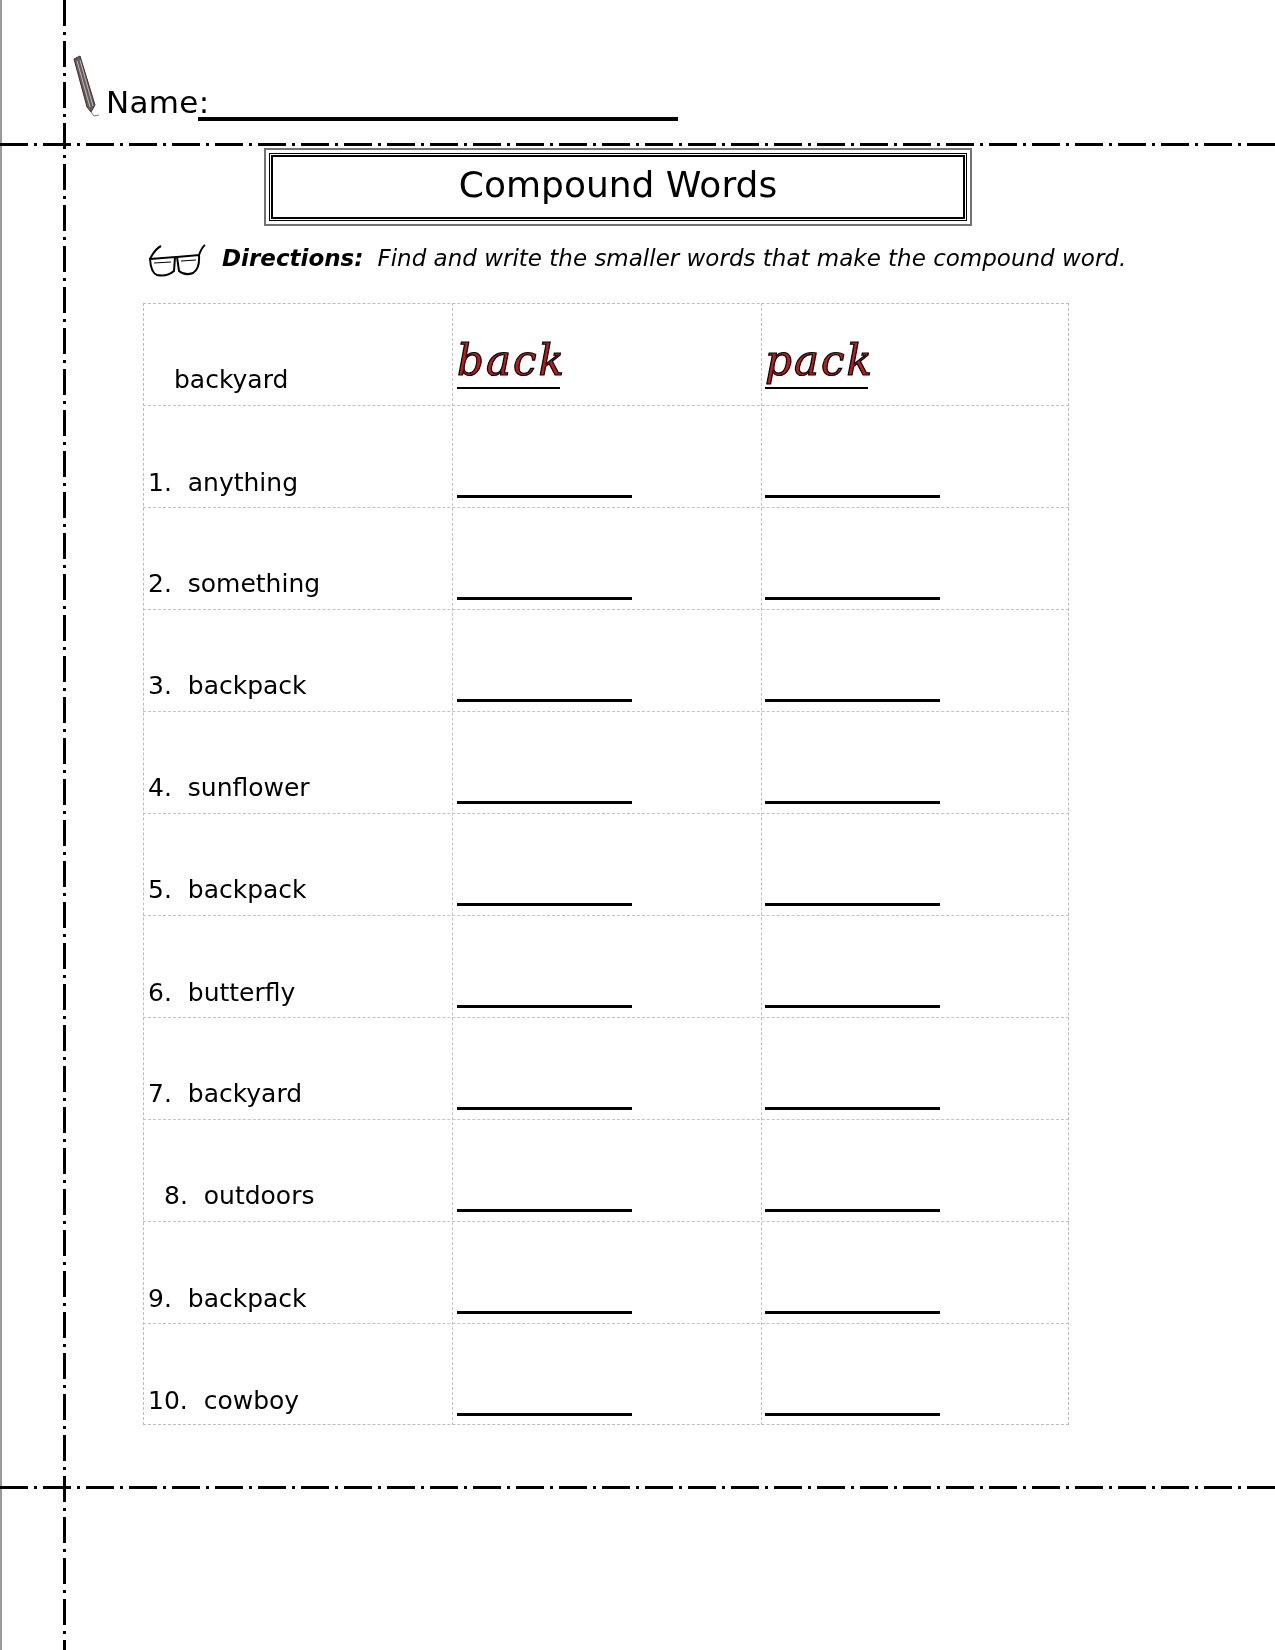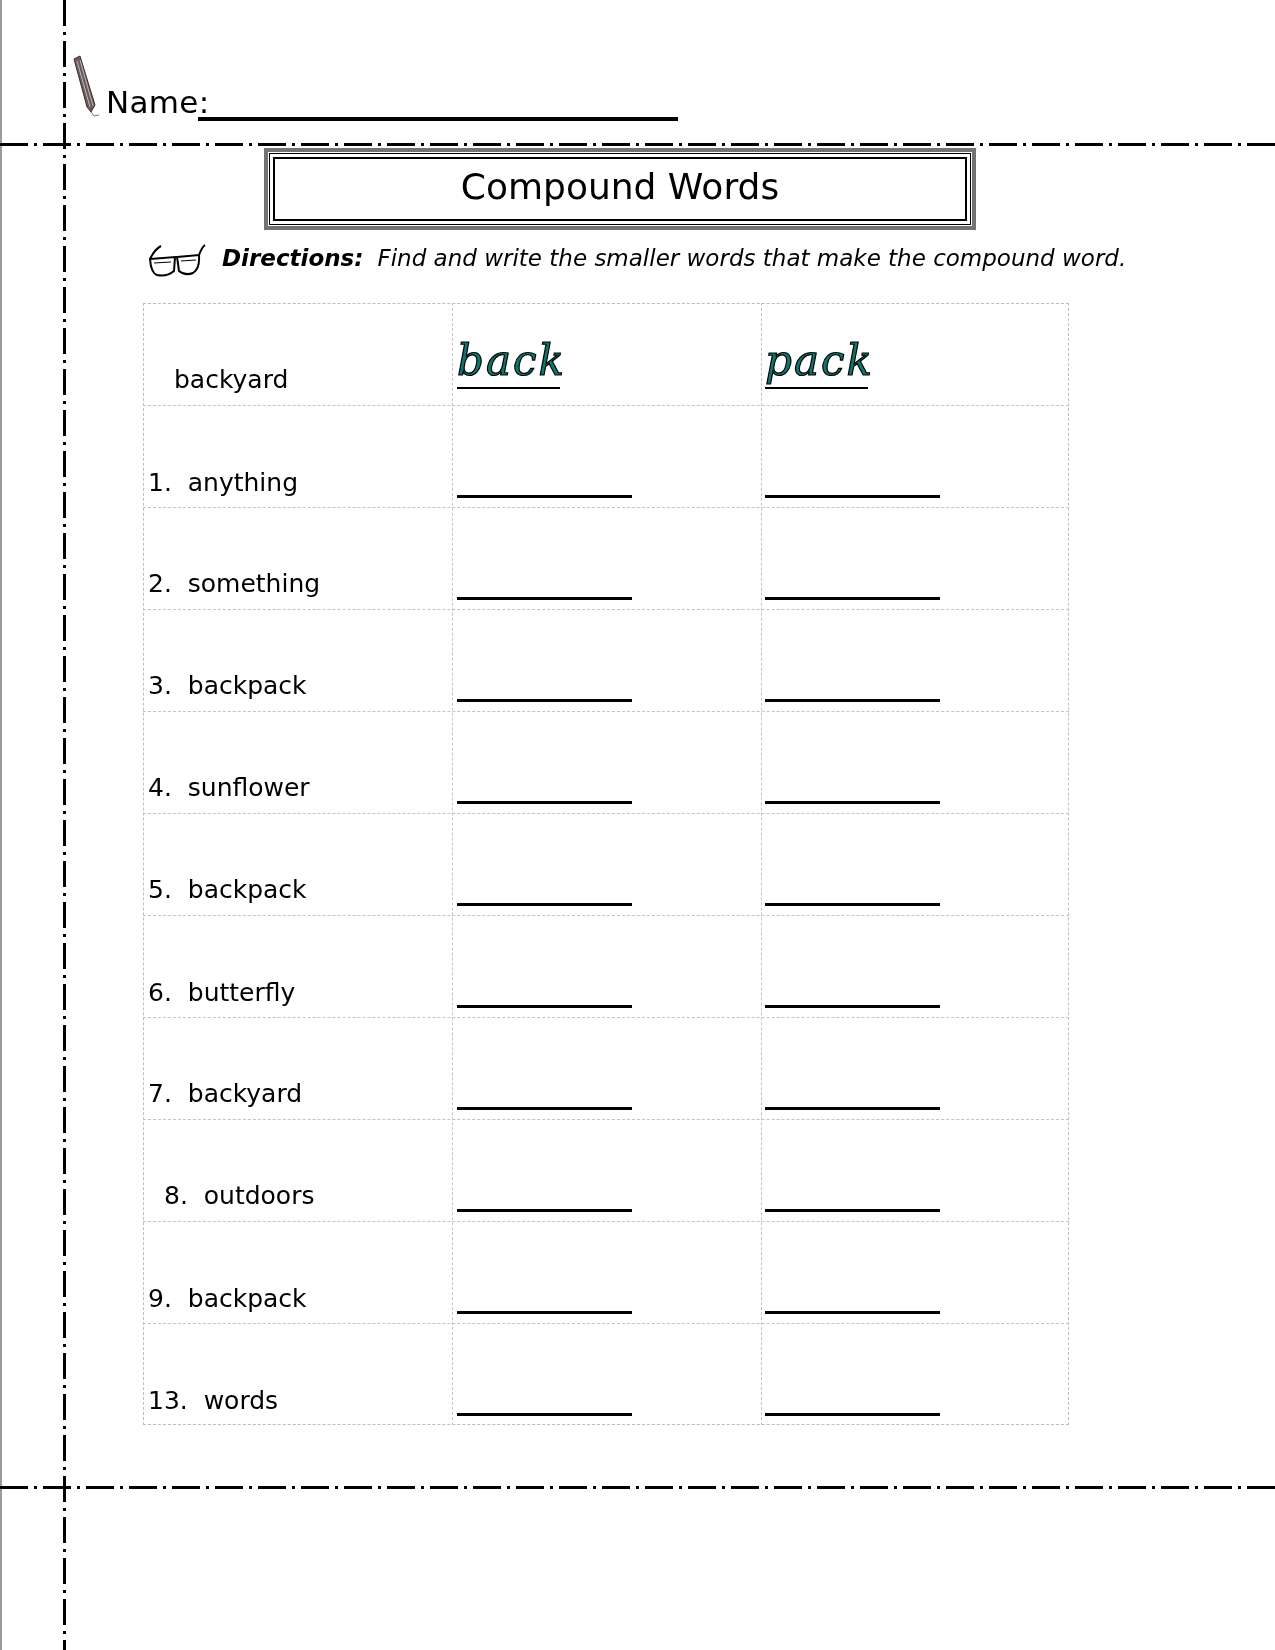--- a/index.html
+++ b/index.html
@@ -7,34 +7,34 @@
          font-family:"DejaVu Sans", sans-serif; color:#000; }
   .left-edge { position:absolute; left:0; top:0; width:2px; height:1650px; background:#9a9a9a; }
   .vdash { position:absolute; left:63px; top:0; width:3px; height:1650px;
            background: repeating-linear-gradient(to bottom, #000 0 26px, transparent 26px 32px, #000 32px 35px, transparent 35px 41px); }
   .hdash { position:absolute; left:0; width:1275px; height:3px;
            background: repeating-linear-gradient(to right, #000 0 28px, transparent 28px 34px, #000 34px 37px, transparent 37px 43px); }
   .pencil { position:absolute; left:70px; top:55px; width:30px; height:62px; }
   .name-label { position:absolute; left:106px; top:84px; font-size:31px; letter-spacing:0.3px; }
   .name-line { position:absolute; left:198px; top:117px; width:480px; height:4px; background:#000; }
   .title-box { position:absolute; left:264px; top:148px; width:704px; height:74px;
-               border:4px solid #737373; outline:1px solid #000; outline-offset:-6px;
+               border:2px solid #737373; outline:1px solid #000; outline-offset:-6px;
                box-shadow: inset 0 0 0 5px #fff, inset 0 0 0 7px #000; }
   .title-text { position:absolute; left:0; right:0; top:14px; text-align:center; font-size:36px; }
   .glasses { position:absolute; left:147px; top:243px; width:60px; height:36px; }
   .directions { position:absolute; left:222px; top:245px; font-size:23px; white-space:nowrap;font-style:italic; }
   .directions .label { font-weight:bold; margin-right:14px; }
   .table { position:absolute; left:143px; top:303px; width:926px; height:1122px;
            border:1px dashed #bdbdbd; box-sizing:border-box; }
   .col-div { position:absolute; top:303px; width:0; height:1122px; border-left:1px dashed #c4c4c4; }
   .row-div { position:absolute; left:143px; width:926px; height:0; border-top:1px dashed #c4c4c4; }
   .word { position:absolute; font-size:25px; white-space:nowrap; }
   .ans-line { position:absolute; height:3px; background:#000; width:175px; }
   .ex-line { position:absolute; height:2px; background:#000; }
-  .trace-dots { position:absolute; font-family:"DejaVu Serif", serif; font-style:italic; font-size:42px; color:#0f766e;
+  .trace-dots { position:absolute; font-family:"DejaVu Serif", serif; font-style:italic; font-size:42px; color:#b91c1c;
                 -webkit-text-stroke:1.2px #000; letter-spacing:2px; }
 </style>
 </head>
 <body>
 
 <div class="left-edge"></div>
 <div class="vdash"></div>
 <div class="hdash" style="top:143px"></div>
 <div class="hdash" style="top:1486px"></div>
 
@@ -124,16 +124,16 @@
   <div class="word" style="left:164px; top:1181px"><span>8.</span>&nbsp; <span>outdoors</span></div>
   <div class="ans-line" style="left:457px; top:1209px"></div>
   <div class="ans-line" style="left:765px; top:1209px"></div>
 </div>
 <div>
   <div class="word" style="left:148px; top:1284px"><span>9.</span>&nbsp; <span>backpack</span></div>
   <div class="ans-line" style="left:457px; top:1311px"></div>
   <div class="ans-line" style="left:765px; top:1311px"></div>
 </div>
 <div>
-  <div class="word" style="left:148px; top:1386px"><span>13.</span>&nbsp; <span>words</span></div>
+  <div class="word" style="left:148px; top:1386px"><span>10.</span>&nbsp; <span>cowboy</span></div>
   <div class="ans-line" style="left:457px; top:1413px"></div>
   <div class="ans-line" style="left:765px; top:1413px"></div>
 </div>
 
 </body></html>

